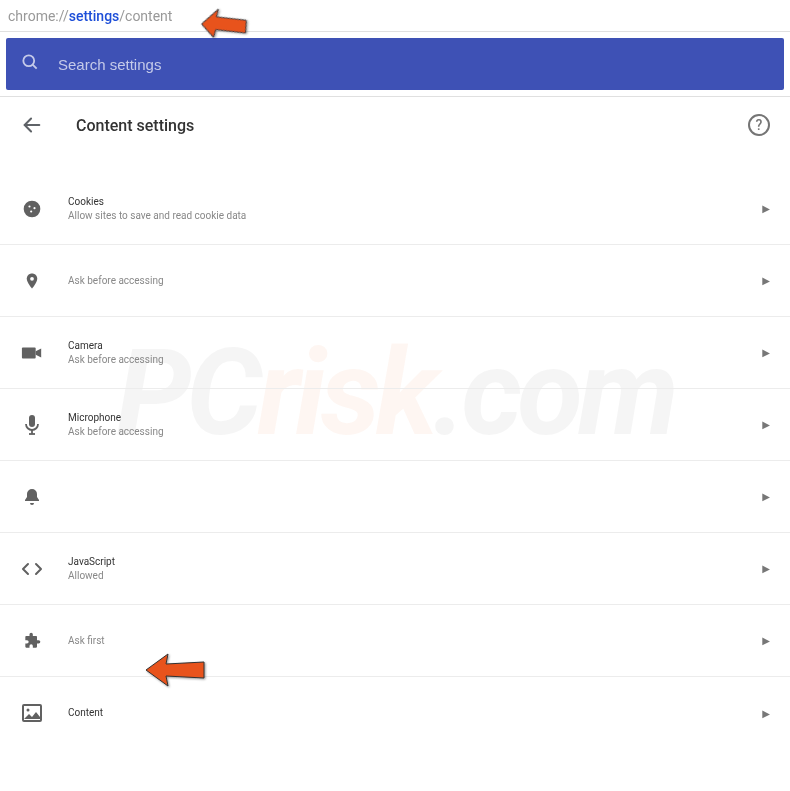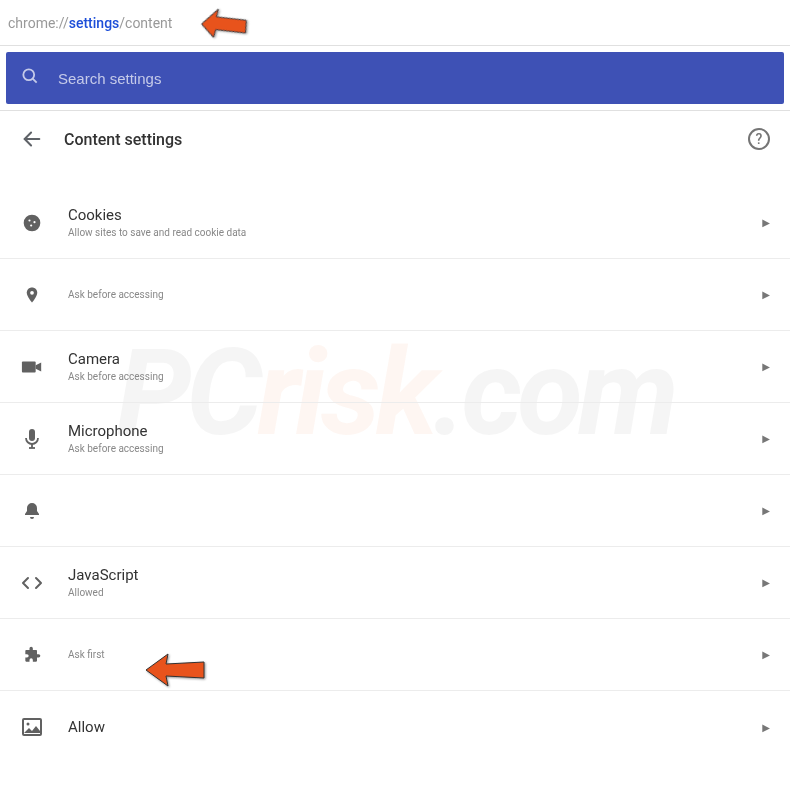--- a/index.html
+++ b/index.html
@@ -5,21 +5,21 @@
   * { box-sizing: border-box; margin: 0; padding: 0; }
   body {
     font-family: 'Segoe UI', Roboto, Arial, sans-serif;
     background: #fff;
     width: 790px;
     height: 791px;
     overflow: hidden;
     position: relative;
   }
   .address-bar {
-    height: 46px;
+    height: 32px;
     background: #fff;
     border-bottom: 1px solid #e0e0e0;
     display: flex;
     align-items: center;
     padding: 0 8px;
     font-size: 14px;
     color: #999;
   }
   .address-bar .bold { color: #1d4ed8; font-weight: 500; }
   .search-container {
@@ -43,21 +43,21 @@
     color: #fca5a5;
     font-size: 15px;
     margin-left: 18px;
     flex: 1;
   }
   .search-input::placeholder { color: #c5cae9; }
   .header {
     display: flex;
     align-items: center;
     padding: 16px 20px;
-    gap: 20px;
+    gap: 32px;
   }
   .back-btn {
     width: 24px; height: 24px;
     display: flex; align-items: center; justify-content: center;
     cursor: pointer;
   }
   .page-title {
     font-size: 16px;
     font-weight: 500;
     color: #333;
@@ -88,21 +88,21 @@
     display: flex;
     justify-content: center;
     color: #616161;
     flex-shrink: 0;
   }
   .item-text {
     flex: 1;
     margin-left: 24px;
   }
   .item-title {
-    font-size: 15px;
+    font-size: 10px;
     color: #333;
     line-height: 1.4;
   }
   .item-sub {
     font-size: 10px;
     color: #888;
     line-height: 1.4;
   }
   .chevron {
     color: #777;
@@ -271,21 +271,21 @@
 
   <div class="item" style="border-bottom:none">
     <span class="item-icon">
       <svg width="20" height="18" viewBox="0 0 20 18" fill="#616161">
             <rect x="1" y="1" width="18" height="16" rx="1" fill="none" stroke="#616161" stroke-width="2"></rect>
             <circle cx="6" cy="6" r="1.5"></circle>
             <path d="M2 15l5-5 3 3 4-5 4 5v2H2z"></path>
           </svg>
     </span>
     <div class="item-text">
-      <div class="item-title">Allow</div>
+      <div class="item-title">Content</div>
     </div>
     <span class="chevron">▶</span>
   </div>
 
 </div>
 </div>
 
 <div class="arrow" style="left:195px; top:6px;">
   <svg width="60" height="50" viewBox="0 0 60 50">
       <defs>

